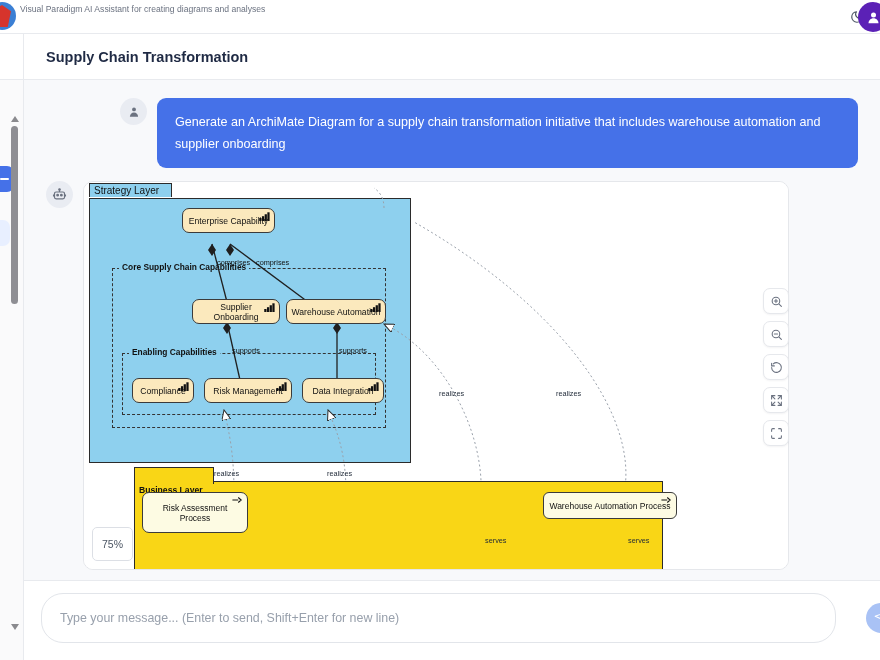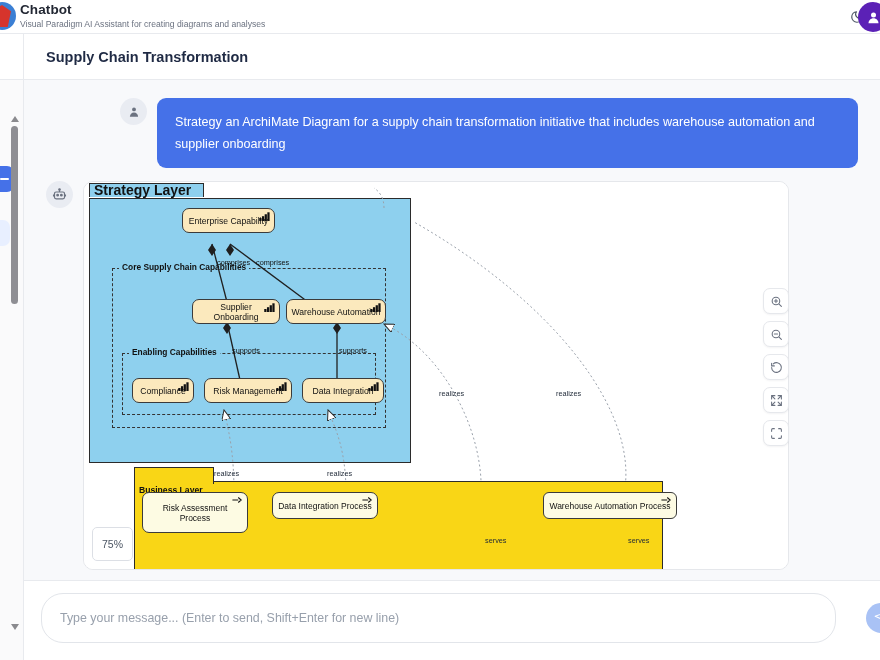--- a/index.html
+++ b/index.html
@@ -126,21 +126,21 @@
 
   
   .layer { position:absolute; }
   .layer-strategy {
     left:5px; top:16px; width:322px; height:265px;
     background:#8ed0ee; border:1.5px solid #2b2b2b;
   }
   .layer-tab {
     position:absolute; left:4px; top:-1px; height:14px;
     background:#8ed0ee; border:1.5px solid #2b2b2b; border-bottom:none;
-    font-size:14px; font-weight:bold; color:#111; padding:0 12px 0 4px;
+    font-size:10px; font-weight:normal; color:#111; padding:0 12px 0 4px;
     line-height:13px; z-index:5;
   }
   .tab-strategy{ left:5px; top:1px; }
 
   .layer-business {
     left:50px; top:299px; width:529px; height:90px;
     background:#f9d616; border:1.5px solid #2b2b2b;
   }
   .tab-business-inner{
     position:absolute; height:14px; background:#f9d616;
@@ -199,21 +199,20 @@
   }
 </style>
 </head>
 <body>
 
 <div class="topbar">
   <div class="logo-wrap">
     <div class="logo-circle"></div>
   </div>
   <div class="brand">
-    <div class="brand-title">Chatbot</div>
     <div class="brand-sub">Visual Paradigm AI Assistant for creating diagrams and analyses</div>
   </div>
   <div class="topbar-right">
     <div class="moon-btn">
       <svg width="14" height="14" viewBox="0 0 24 24" fill="none" stroke="currentColor" stroke-width="2" stroke-linecap="round" stroke-linejoin="round">
           <path d="M21 12.79A9 9 0 1 1 11.21 3 7 7 0 0 0 21 12.79z"></path>
         </svg>
     </div>
   </div>
   <div class="avatar-top">
@@ -239,21 +238,21 @@
 
 <div class="chat">
 
   <div class="msg-user">
     <div class="av-user">
       <svg width="14" height="14" viewBox="0 0 24 24" fill="currentColor">
           <circle cx="12" cy="7.5" r="3.3"></circle>
           <path d="M5 20c0-3.9 3.1-7 7-7s7 3.1 7 7z"></path>
         </svg>
     </div>
-    <div class="bubble-user">Strategy an ArchiMate Diagram for a supply chain transformation initiative that includes warehouse automation and supplier onboarding</div>
+    <div class="bubble-user">Generate an ArchiMate Diagram for a supply chain transformation initiative that includes warehouse automation and supplier onboarding</div>
   </div>
 
   <div class="msg-bot">
     <div class="av-bot">
       <svg width="15" height="15" viewBox="0 0 24 24" fill="none" stroke="currentColor" stroke-width="1.9">
           <rect x="4" y="8" width="16" height="11" rx="2.5"></rect>
           <path d="M12 8V5"></path>
           <circle cx="12" cy="4" r="1.2" fill="currentColor"></circle>
           <circle cx="9" cy="13" r="1.3" fill="currentColor"></circle>
           <circle cx="15" cy="13" r="1.3" fill="currentColor"></circle>
@@ -369,26 +368,20 @@
         <div class="layer layer-business"></div>
         <div class="tab-business-inner" style="left:50px; top:285px;">Business Layer</div>
 
         <div class="proc" style="left:58px; top:310px; width:106px; height:41px;">
           <span>Risk Assessment Process</span>
           <svg class="ico" width="10" height="8" viewBox="0 0 12 9">
               <path d="M0.5 4.5 H7.5 M7.5 1.5 L11 4.5 L7.5 7.5" fill="none" stroke="#111" stroke-width="1.3"></path>
             </svg>
         </div>
 
-        <div class="proc" style="left:188px; top:310px; width:106px; height:27px;">
-          <span>Data Integration Process</span>
-          <svg class="ico" width="10" height="8" viewBox="0 0 12 9">
-              <path d="M0.5 4.5 H7.5 M7.5 1.5 L11 4.5 L7.5 7.5" fill="none" stroke="#111" stroke-width="1.3"></path>
-            </svg>
-        </div>
 
 
         <div class="proc" style="left:459px; top:310px; width:134px; height:27px;border-radius:6px;">
           <span>Warehouse Automation Process</span>
           <svg class="ico" width="10" height="8" viewBox="0 0 12 9">
               <path d="M0.5 4.5 H7.5 M7.5 1.5 L11 4.5 L7.5 7.5" fill="none" stroke="#111" stroke-width="1.3"></path>
             </svg>
         </div>
 
         <div class="edge-label onblue" style="left:133px; top:76px;">comprises</div>

